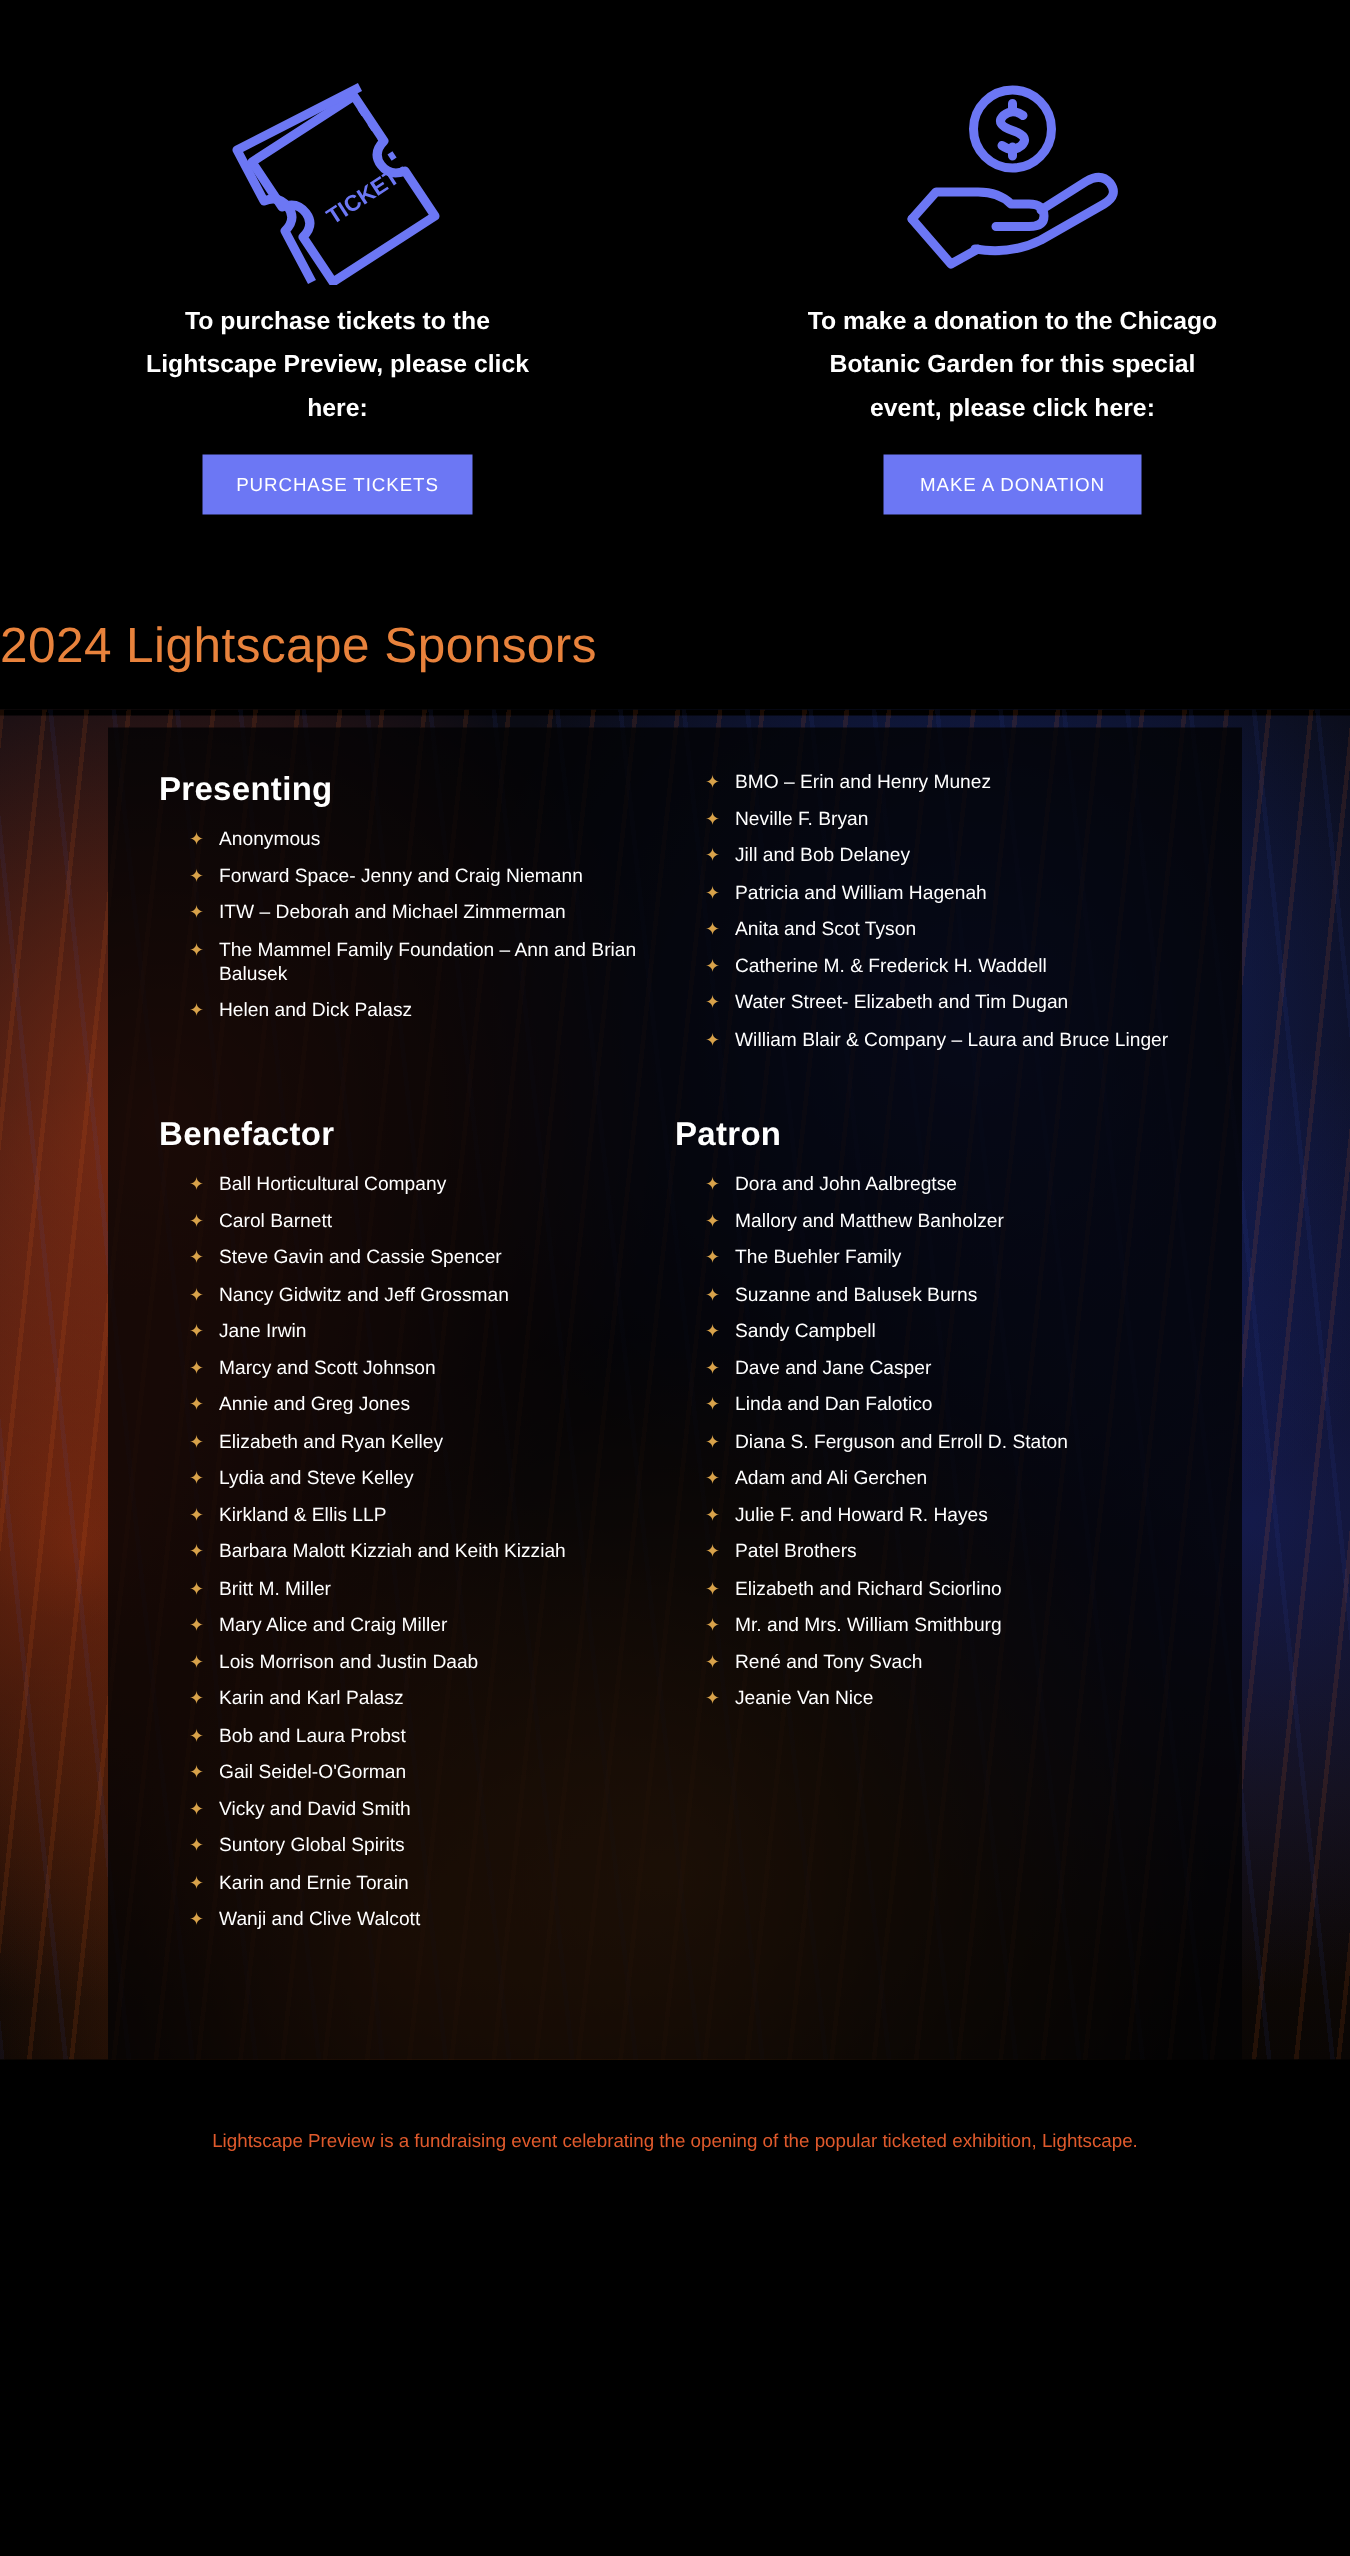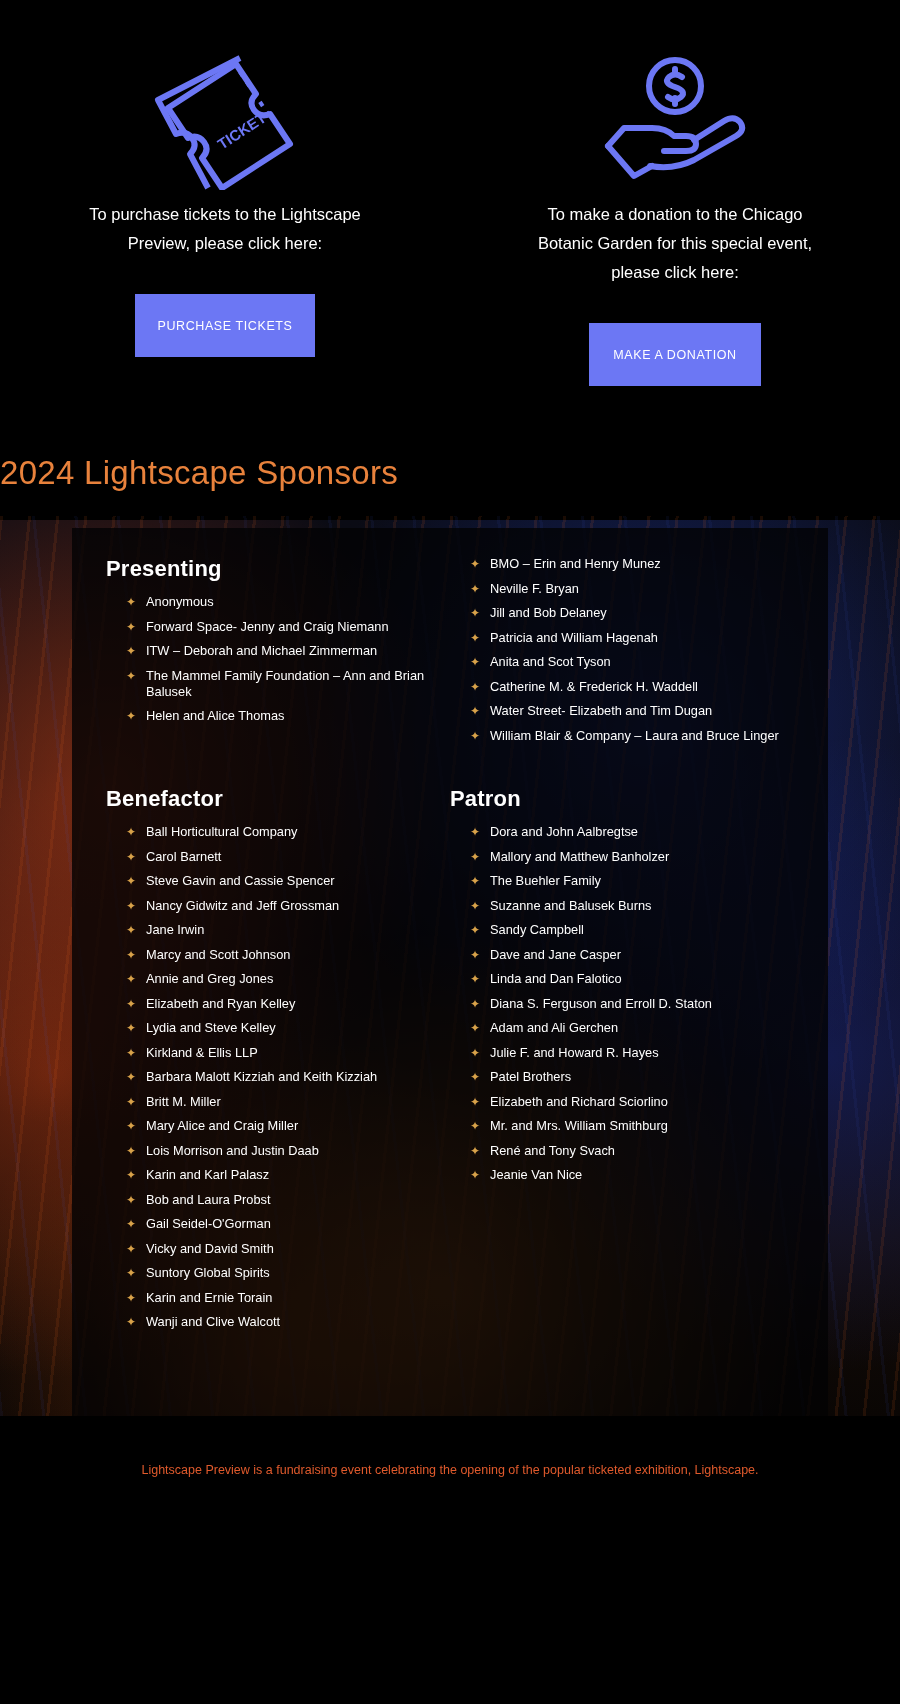--- a/index.html
+++ b/index.html
@@ -36,31 +36,31 @@
     align-items: center;
     justify-content: center;
   }
   .cta-text {
     color: #ffffff;
     font-size: 16.5px;
     line-height: 29px;
     text-align: center;
     width: 290px;
     margin-top: 10px;
-    font-weight: 400;
+    font-weight: 700;
   }
   .cta-btn {
-    margin-top: 36px;
+    margin-top: 16px;
     background: #6c77f4;
     color: #ffffff;
     border: none;
     font-size: 12.5px;
     letter-spacing: 0.6px;
     padding: 10px 22px;
-    height: 63px;
+    height: 40px;
     min-width: 172px;
     cursor: pointer;
     font-family: "Liberation Sans", sans-serif;
   }
 
   
   .sponsors-heading {
     text-align: left;
     color: #e8823c;
     font-size: 33px;
@@ -209,21 +209,21 @@
 
   <div class="sponsors-panel">
     <div class="cat-grid" id="cat-grid">
         <div class="cat-col">
           <div class="cat-title">Presenting</div>
           <ul class="sponsor-list">
             <li><span class="bullet-star">✦</span><span>Anonymous</span></li>
             <li><span class="bullet-star">✦</span><span>Forward Space- Jenny and Craig Niemann</span></li>
             <li><span class="bullet-star">✦</span><span>ITW – Deborah and Michael Zimmerman</span></li>
             <li><span class="bullet-star">✦</span><span>The Mammel Family Foundation – Ann and Brian Balusek</span></li>
-            <li><span class="bullet-star">✦</span><span>Helen and Alice Thomas</span></li>
+            <li><span class="bullet-star">✦</span><span>Helen and Dick Palasz</span></li>
           </ul>
         </div>
         <div class="cat-col">
           <ul class="sponsor-list">
             <li><span class="bullet-star">✦</span><span>BMO – Erin and Henry Munez</span></li>
             <li><span class="bullet-star">✦</span><span>Neville F. Bryan</span></li>
             <li><span class="bullet-star">✦</span><span>Jill and Bob Delaney</span></li>
             <li><span class="bullet-star">✦</span><span>Patricia and William Hagenah</span></li>
             <li><span class="bullet-star">✦</span><span>Anita and Scot Tyson</span></li>
             <li><span class="bullet-star">✦</span><span>Catherine M. &amp; Frederick H. Waddell</span></li>

